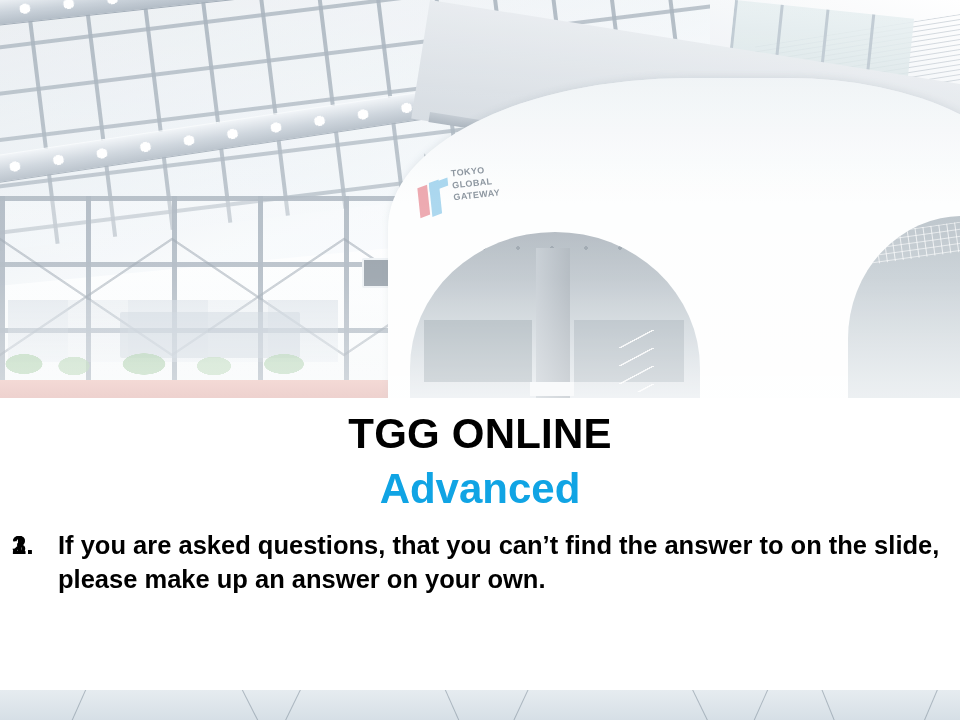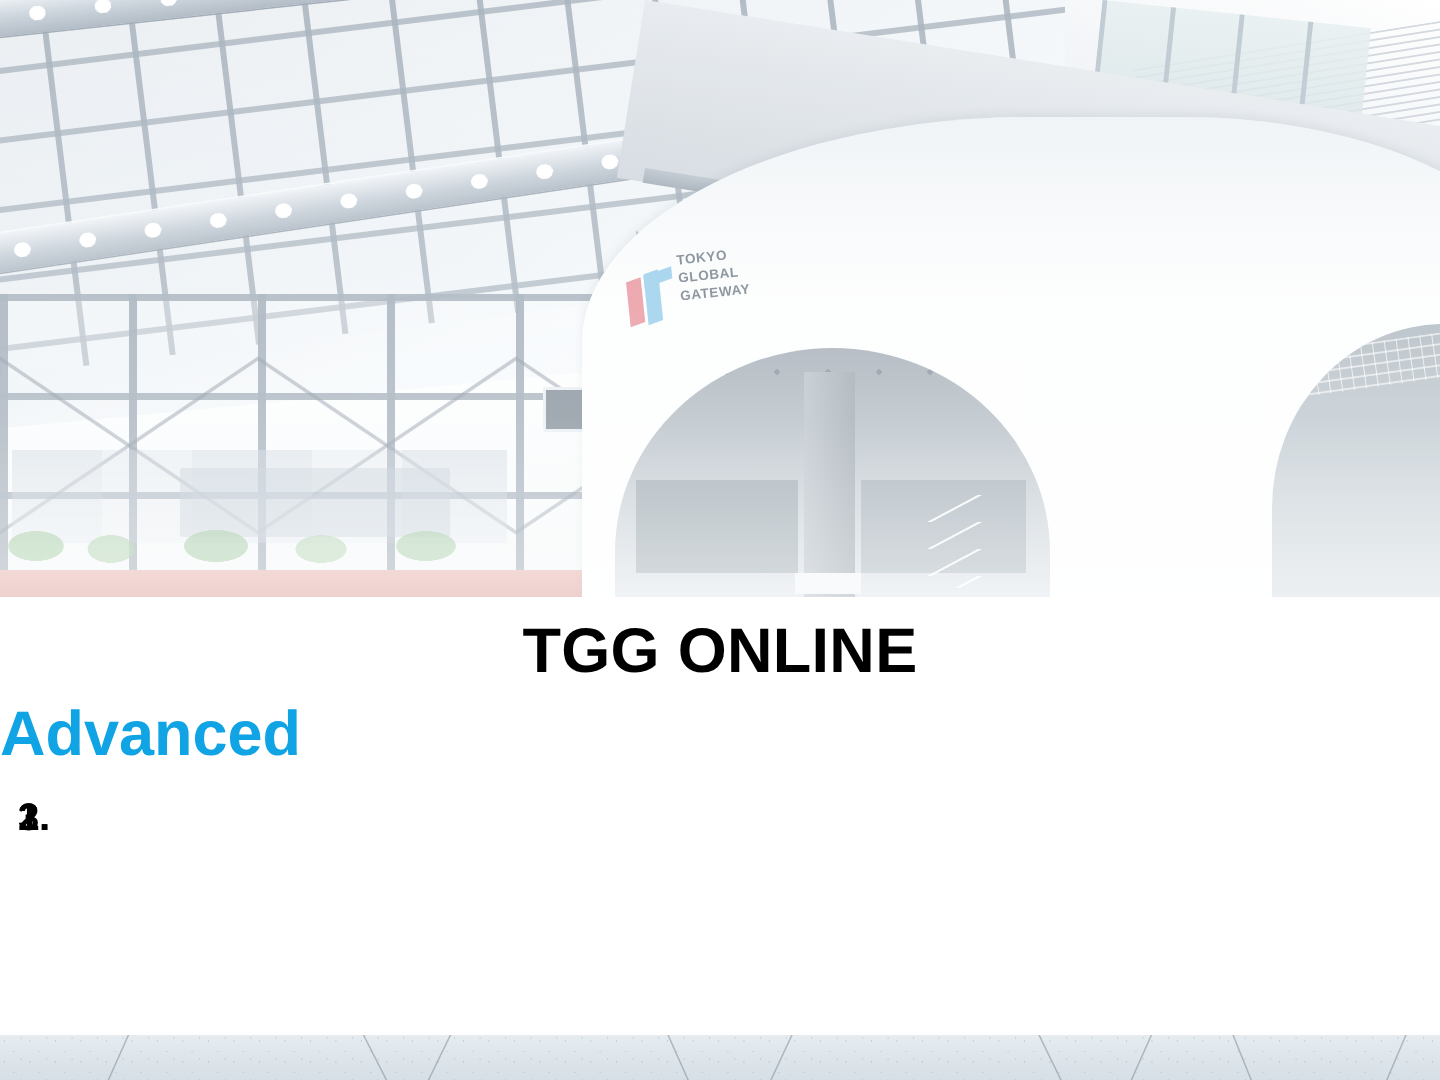--- a/index.html
+++ b/index.html
@@ -350,20 +350,21 @@
     font-size: 42px;
     font-weight: bold;
     color: #000000;
     letter-spacing: .2px;
     line-height: 50px;
   }
   .subtitle {
     position: absolute;
     left: 0; top: 464px;
     width: 960px;
+    text-align: center;
     font-size: 42px;
     font-weight: bold;
     color: #10A4E4;
     line-height: 50px;
   }
   .list {
     position: absolute;
     left: 12px; top: 528px;
     width: 936px;
   }
@@ -481,20 +482,21 @@
 
   <div class="list">
     <div class="list-item">
       <span class="num">1.</span>
     </div>
     <div class="list-item">
       <span class="num">2.</span>
     </div>
     <div class="list-item">
       <span class="num">3.</span>
+      <span>If you are asked questions, that you can’t find the answer to on the slide, please make up an answer on your own.</span>
     </div>
   </div>
 
   <div class="tile-strip">
     <div class="tile-tex"></div>
     <div class="grout" style="left:78px;  transform: rotate(24deg);"></div>
     <div class="grout" style="left:250px; transform: rotate(-27deg);"></div>
     <div class="grout" style="left:292px; transform: rotate(26deg);"></div>
     <div class="grout" style="left:452px; transform: rotate(-24deg);"></div>
     <div class="grout" style="left:520px; transform: rotate(25deg);"></div>

